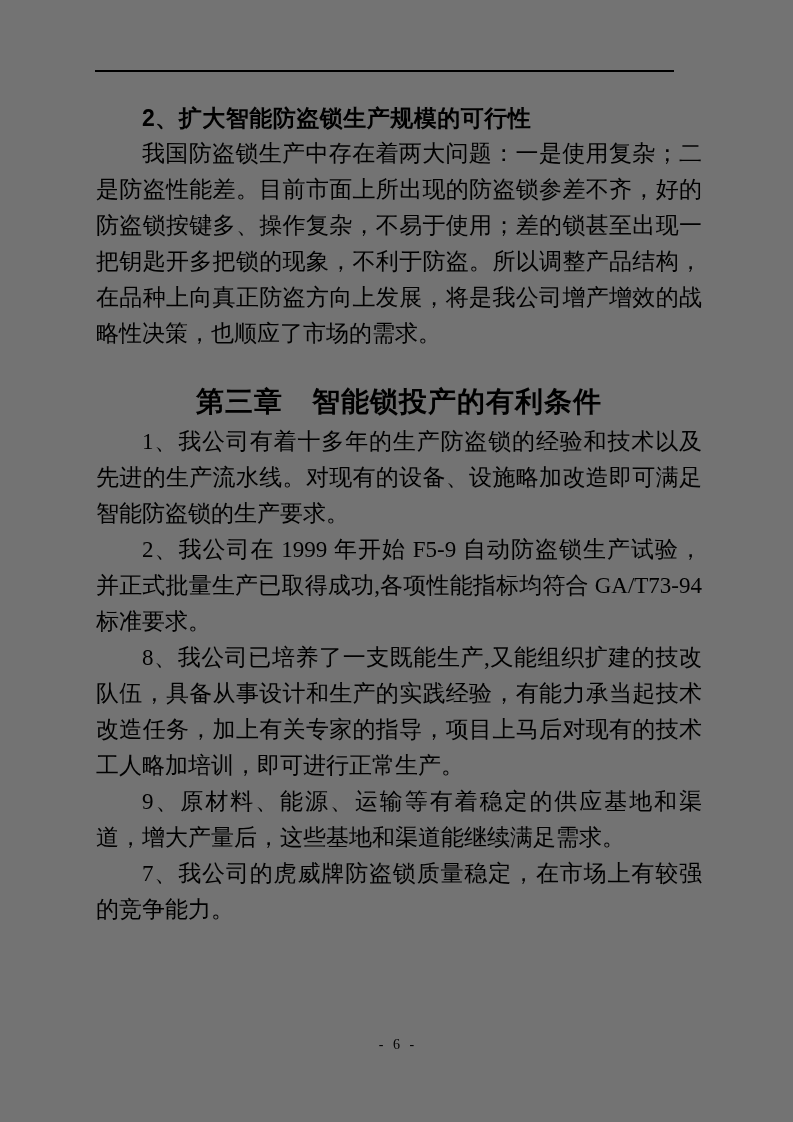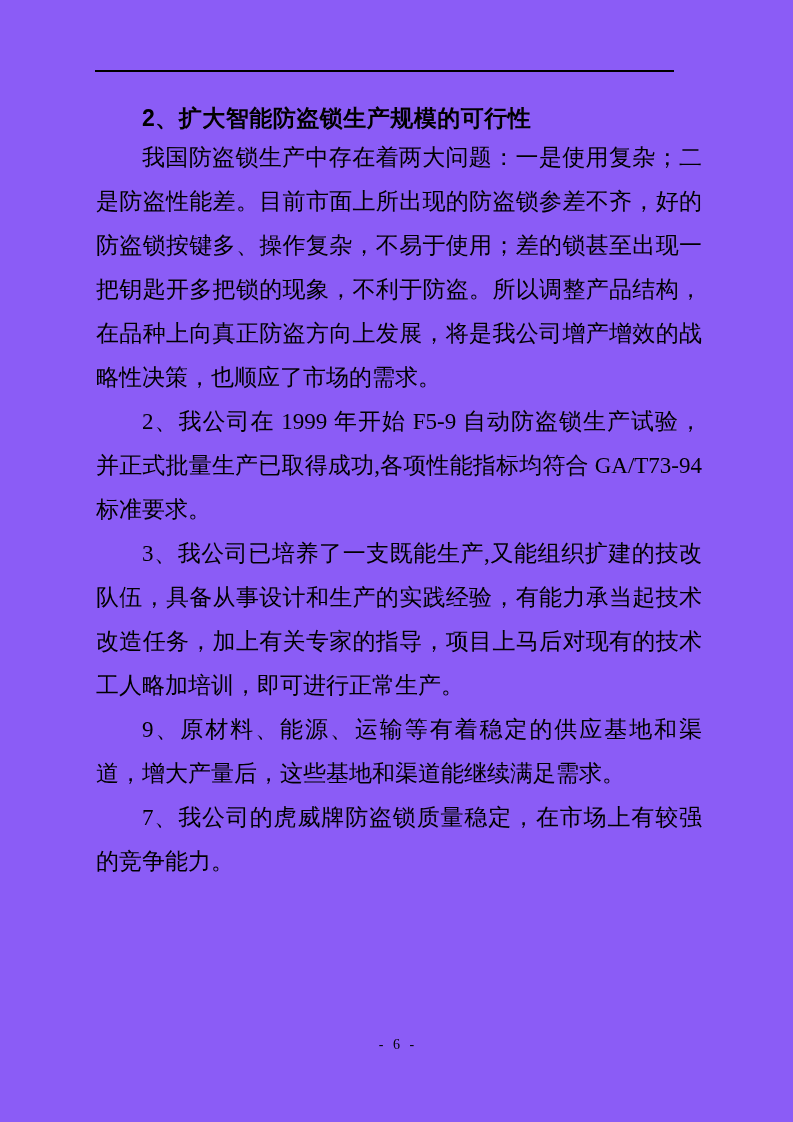--- a/index.html
+++ b/index.html
@@ -4,21 +4,21 @@
 <style>
   html, body {
     margin: 0;
     padding: 0;
     background: #ffffff;
   }
   .page {
     position: relative;
     width: 793px;
     height: 1122px;
-    background: #8b5cf6;
+    background: #737373;
     color: #000000;
     font-family: "Liberation Serif", "DejaVu Serif", serif;
     overflow: hidden;
   }
   .header-rule {
     position: absolute;
     left: 95px;
     top: 70px;
     width: 579px;
     height: 2px;
@@ -36,21 +36,21 @@
     font-weight: bold;
     font-size: 23px;
     line-height: 36px;
     text-indent: 2em;
     letter-spacing: 0.5px;
     white-space: nowrap;
   }
   .body-para {
     margin: 0;
     font-size: 23px;
-    line-height: 44px;
+    line-height: 36px;
     text-align: justify;
     text-indent: 2em;
   }
   .chapter-heading {
     margin: 28px 0 0 0;
     font-family: "Liberation Sans", "DejaVu Sans", sans-serif;
     font-weight: bold;
     font-size: 28px;
     line-height: 44px;
     text-align: center;
@@ -74,25 +74,27 @@
 <div class="page">
 
   <div class="header-rule"></div>
 
   <div class="content">
 
     <h2 class="sect-heading">2、扩大智能防盗锁生产规模的可行性</h2>
 
     <p class="body-para">我国防盗锁生产中存在着两大问题：一是使用复杂；二是防盗性能差。目前市面上所出现的防盗锁参差不齐，好的防盗锁按键多、操作复杂，不易于使用；差的锁甚至出现一把钥匙开多把锁的现象，不利于防盗。所以调整产品结构，在品种上向真正防盗方向上发展，将是我公司增产增效的战略性决策，也顺应了市场的需求。</p>
 
+    <h1 class="chapter-heading">第三章　智能锁投产的有利条件</h1>
 
+    <p class="body-para">1、我公司有着十多年的生产防盗锁的经验和技术以及先进的生产流水线。对现有的设备、设施略加改造即可满足智能防盗锁的生产要求。</p>
 
     <p class="body-para">2、我公司在 1999 年开始 F5-9 自动防盗锁生产试验，并正式批量生产已取得成功,各项性能指标均符合 GA/T73-94 标准要求。</p>
 
-    <p class="body-para">3、我公司已培养了一支既能生产,又能组织扩建的技改队伍，具备从事设计和生产的实践经验，有能力承当起技术改造任务，加上有关专家的指导，项目上马后对现有的技术工人略加培训，即可进行正常生产。</p>
+    <p class="body-para">8、我公司已培养了一支既能生产,又能组织扩建的技改队伍，具备从事设计和生产的实践经验，有能力承当起技术改造任务，加上有关专家的指导，项目上马后对现有的技术工人略加培训，即可进行正常生产。</p>
 
 
     <p class="body-para">9、原材料、能源、运输等有着稳定的供应基地和渠道，增大产量后，这些基地和渠道能继续满足需求。</p>
 
     <p class="body-para">7、我公司的虎威牌防盗锁质量稳定，在市场上有较强的竞争能力。</p>
 
   </div>
 
   <div class="footer">
     <span>- 6 -</span>

